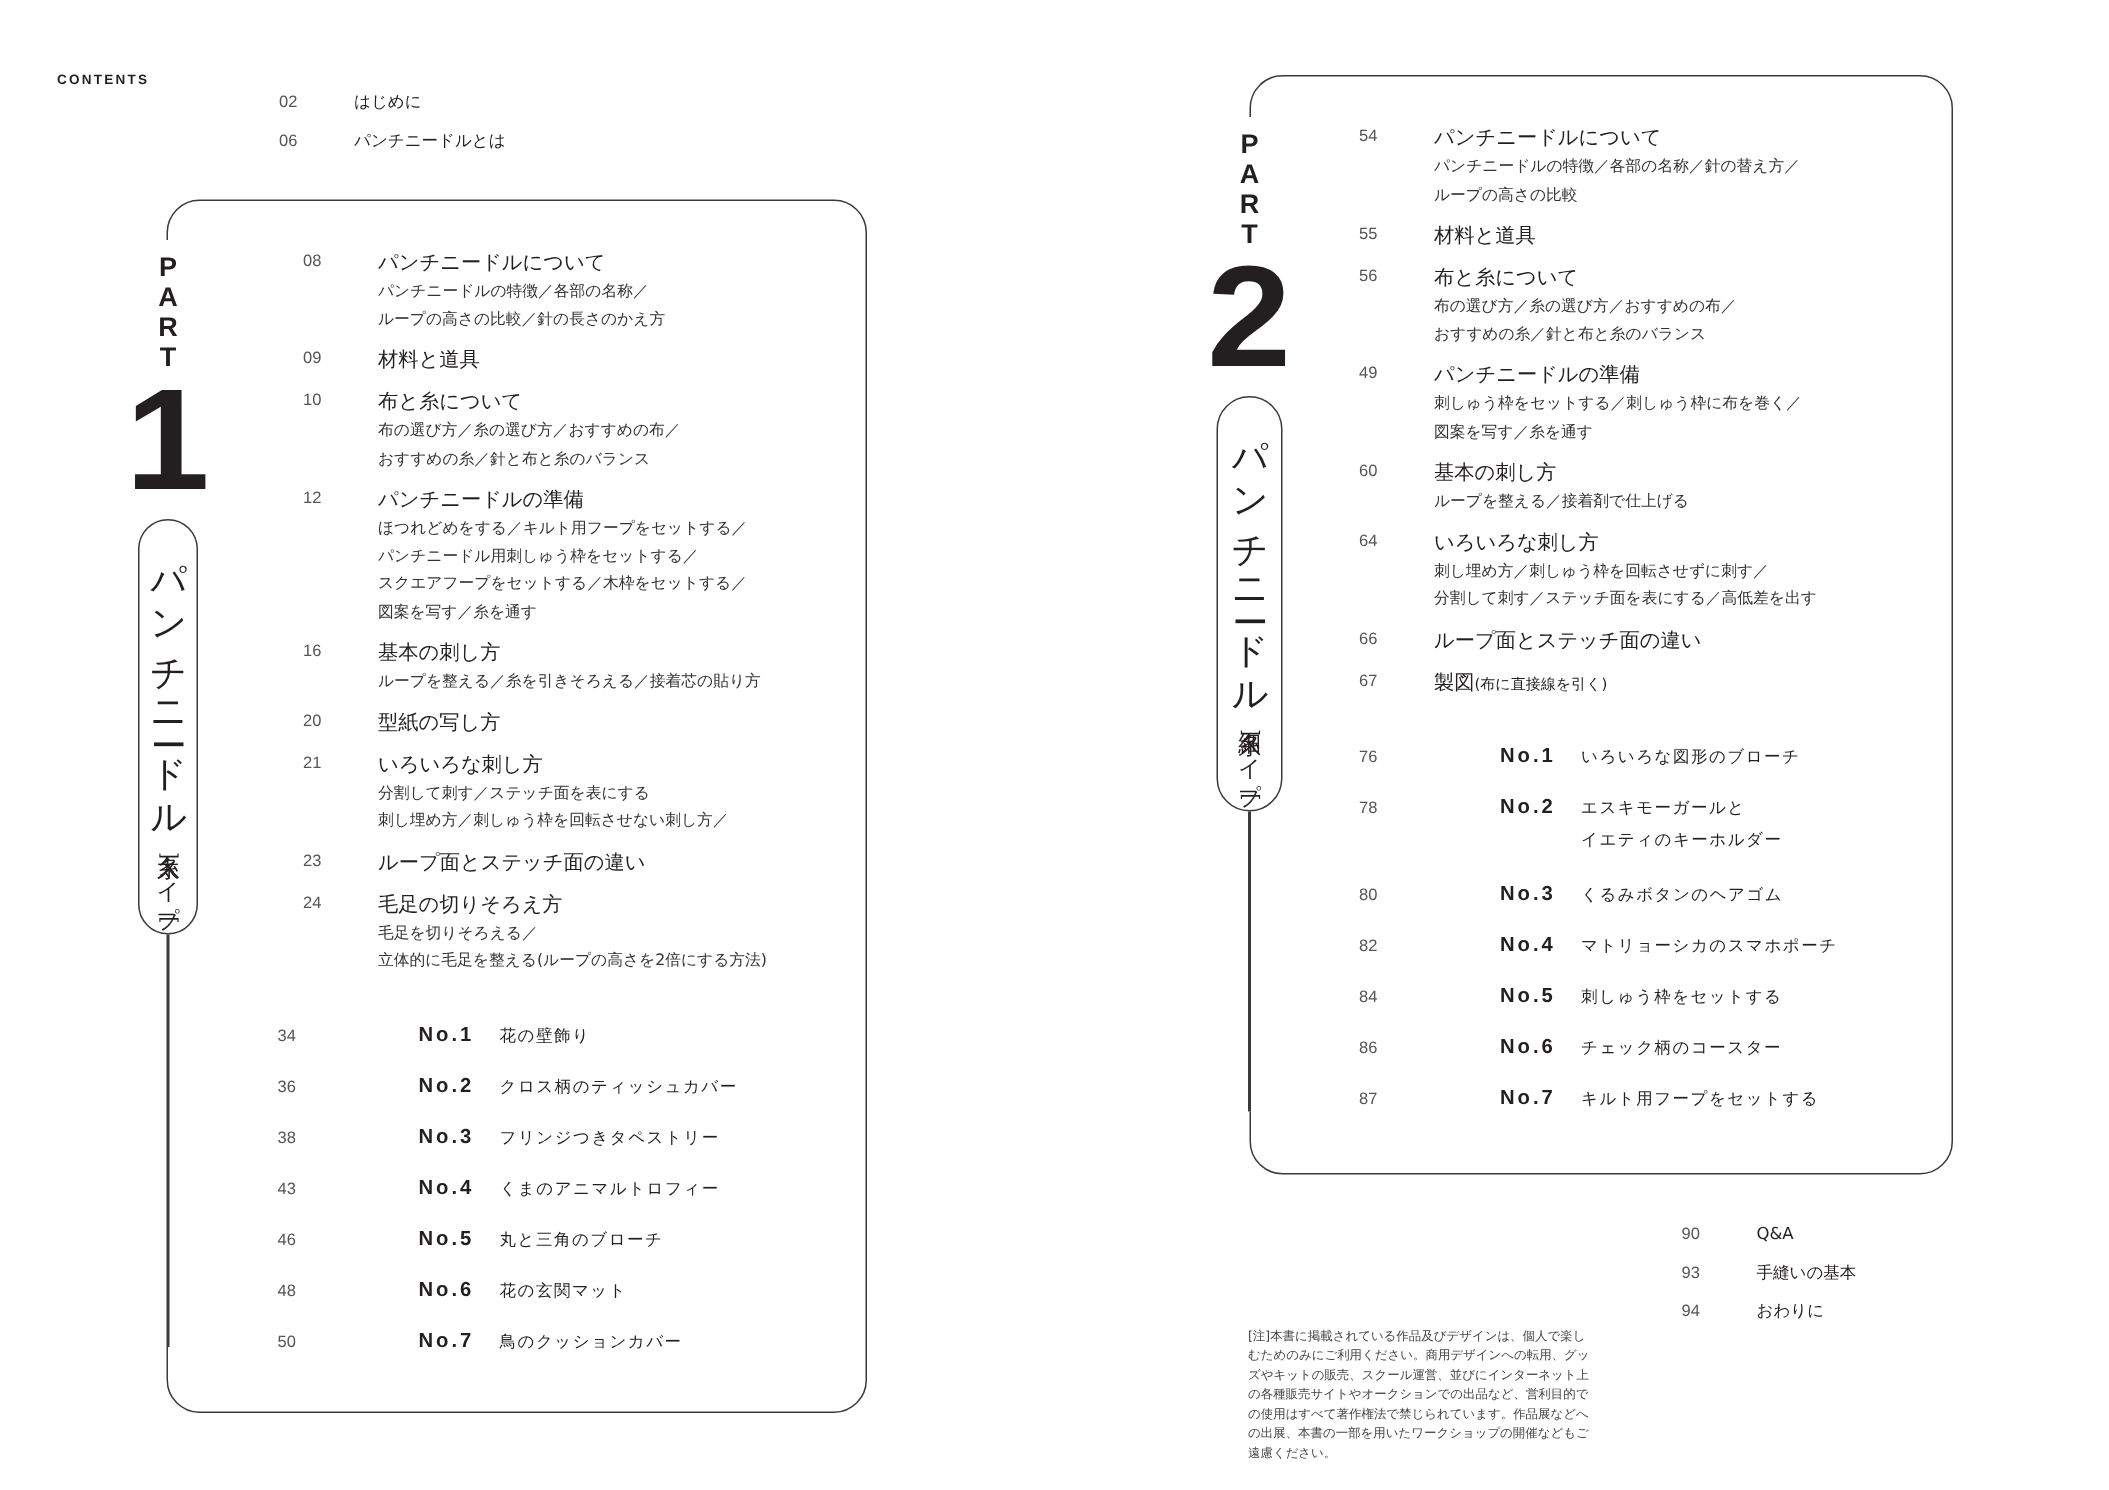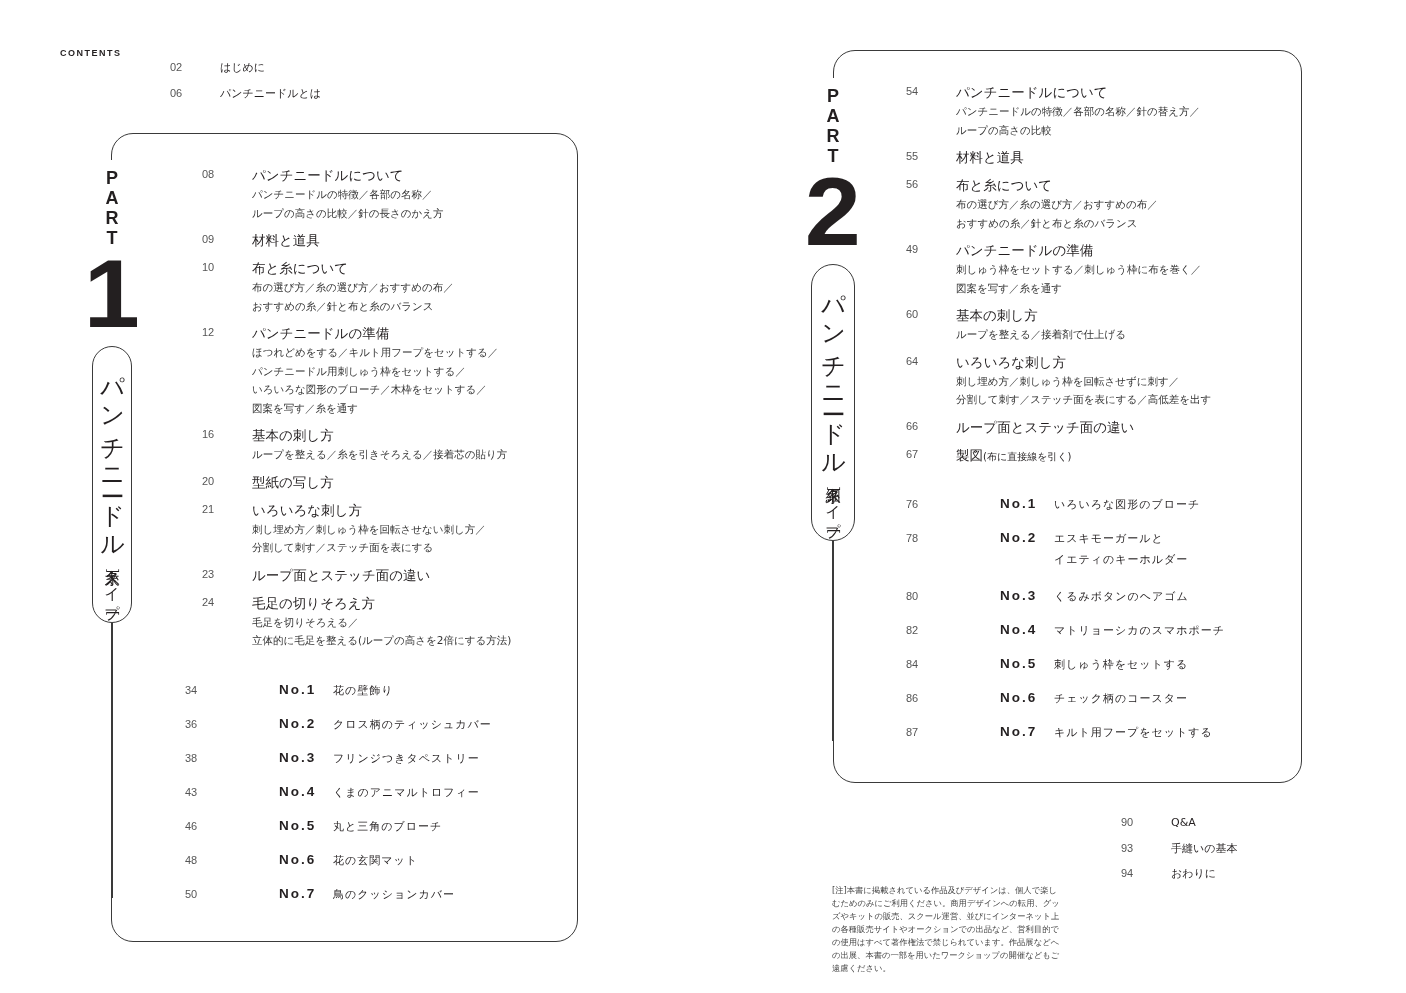--- a/index.html
+++ b/index.html
@@ -2,21 +2,21 @@
 <html><head>
 <meta charset="utf-8">
 <style>
   html, body { margin: 0; padding: 0; background: #ffffff; }
   body {
     width: 1406px; height: 993px; position: relative; overflow: hidden;
     font-family: "DejaVu Sans", sans-serif; color: #231f20;
   }
   .abs { position: absolute; }
   .contents-label {
-    left: 60px; top: 48px; font-size: 9px; font-weight: bold; letter-spacing: 1.5px;
+    left: 38px; top: 48px; font-size: 9px; font-weight: bold; letter-spacing: 1.5px;
     font-family: "Liberation Sans", sans-serif;
   }
   .pg { font-size: 11px; color: #555; font-family: "Liberation Sans", sans-serif; width: 40px; }
   .top-item { display: flex; align-items: baseline; font-size: 11px; }
   .top-item .title { font-size: 11px; color: #231f20; }
 
   .frame {
     border: 1.5px solid #3a3a3a; border-radius: 22px; box-sizing: border-box;
   }
   .part-side { display: flex; flex-direction: column; align-items: center; background: #fff; }
@@ -47,21 +47,21 @@
   .note { font-size: 8.3px; line-height: 13px; color: #444; width: 232px; }
   .tail-item { display: flex; align-items: baseline; height: 25px; }
   .tail-item .pg { flex: 0 0 50px; }
   .tail-item .title { font-size: 11px; }
 </style>
 </head>
 <body>
 
 <div class="abs contents-label">CONTENTS</div>
 
-<div class="abs" style="left:170px; top:60px;">
+<div class="abs" style="left:186px; top:60px;">
   <div class="top-item" style="height:26px;">
     <span class="pg" style="width:50px;">02</span>
     <span class="title">はじめに</span>
   </div>
   <div class="top-item">
     <span class="pg" style="width:50px;">06</span>
     <span class="title">パンチニードルとは</span>
   </div>
 </div>
 
@@ -104,43 +104,43 @@
       <div class="s">布の選び方／糸の選び方／おすすめの布／</div>
       <div class="s">おすすめの糸／針と布と糸のバランス</div>
     </div>
   </div>
   <div class="entry">
     <span class="pg">12</span>
     <div class="body">
       <div class="h">パンチニードルの準備</div>
       <div class="s">ほつれどめをする／キルト用フープをセットする／</div>
       <div class="s">パンチニードル用刺しゅう枠をセットする／</div>
-      <div class="s">いろいろな図形のブローチ／木枠をセットする／</div>
+      <div class="s">スクエアフープをセットする／木枠をセットする／</div>
       <div class="s">図案を写す／糸を通す</div>
     </div>
   </div>
   <div class="entry">
     <span class="pg">16</span>
     <div class="body">
       <div class="h">基本の刺し方</div>
       <div class="s">ループを整える／糸を引きそろえる／接着芯の貼り方</div>
     </div>
   </div>
   <div class="entry">
     <span class="pg">20</span>
     <div class="body">
         <div class="h">型紙の写し方</div>
       </div>
   </div>
   <div class="entry">
     <span class="pg">21</span>
     <div class="body">
       <div class="h">いろいろな刺し方</div>
+      <div class="s">分割して刺す／ステッチ面を表にする</div>
       <div class="s">刺し埋め方／刺しゅう枠を回転させない刺し方／</div>
-      <div class="s">分割して刺す／ステッチ面を表にする</div>
     </div>
   </div>
   <div class="entry">
     <span class="pg">23</span>
     <div class="body">
         <div class="h">ループ面とステッチ面の違い</div>
       </div>
   </div>
   <div class="entry">
     <span class="pg">24</span>

